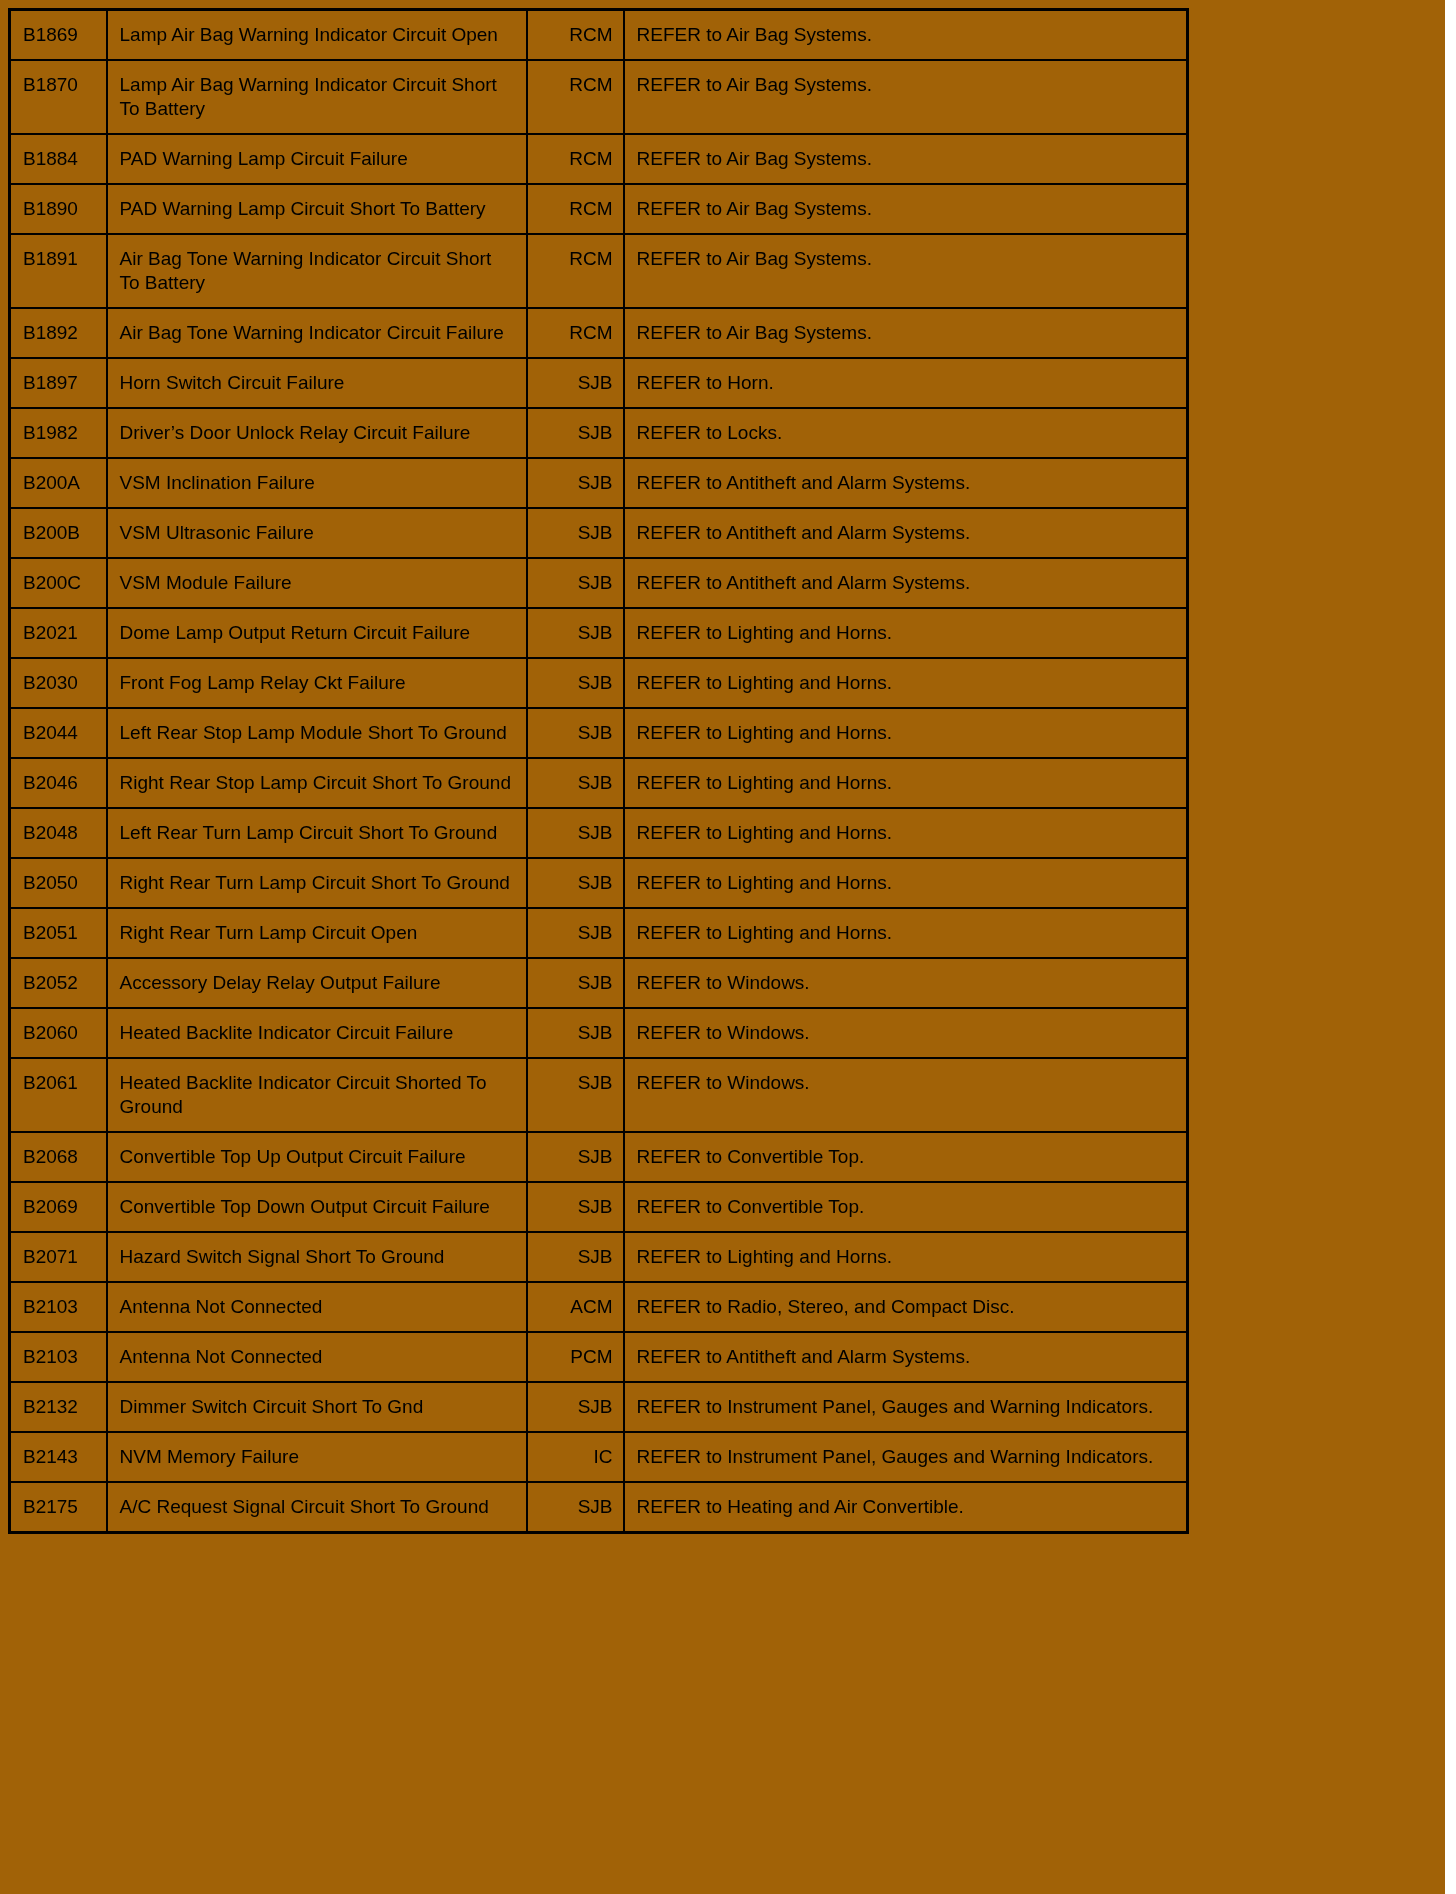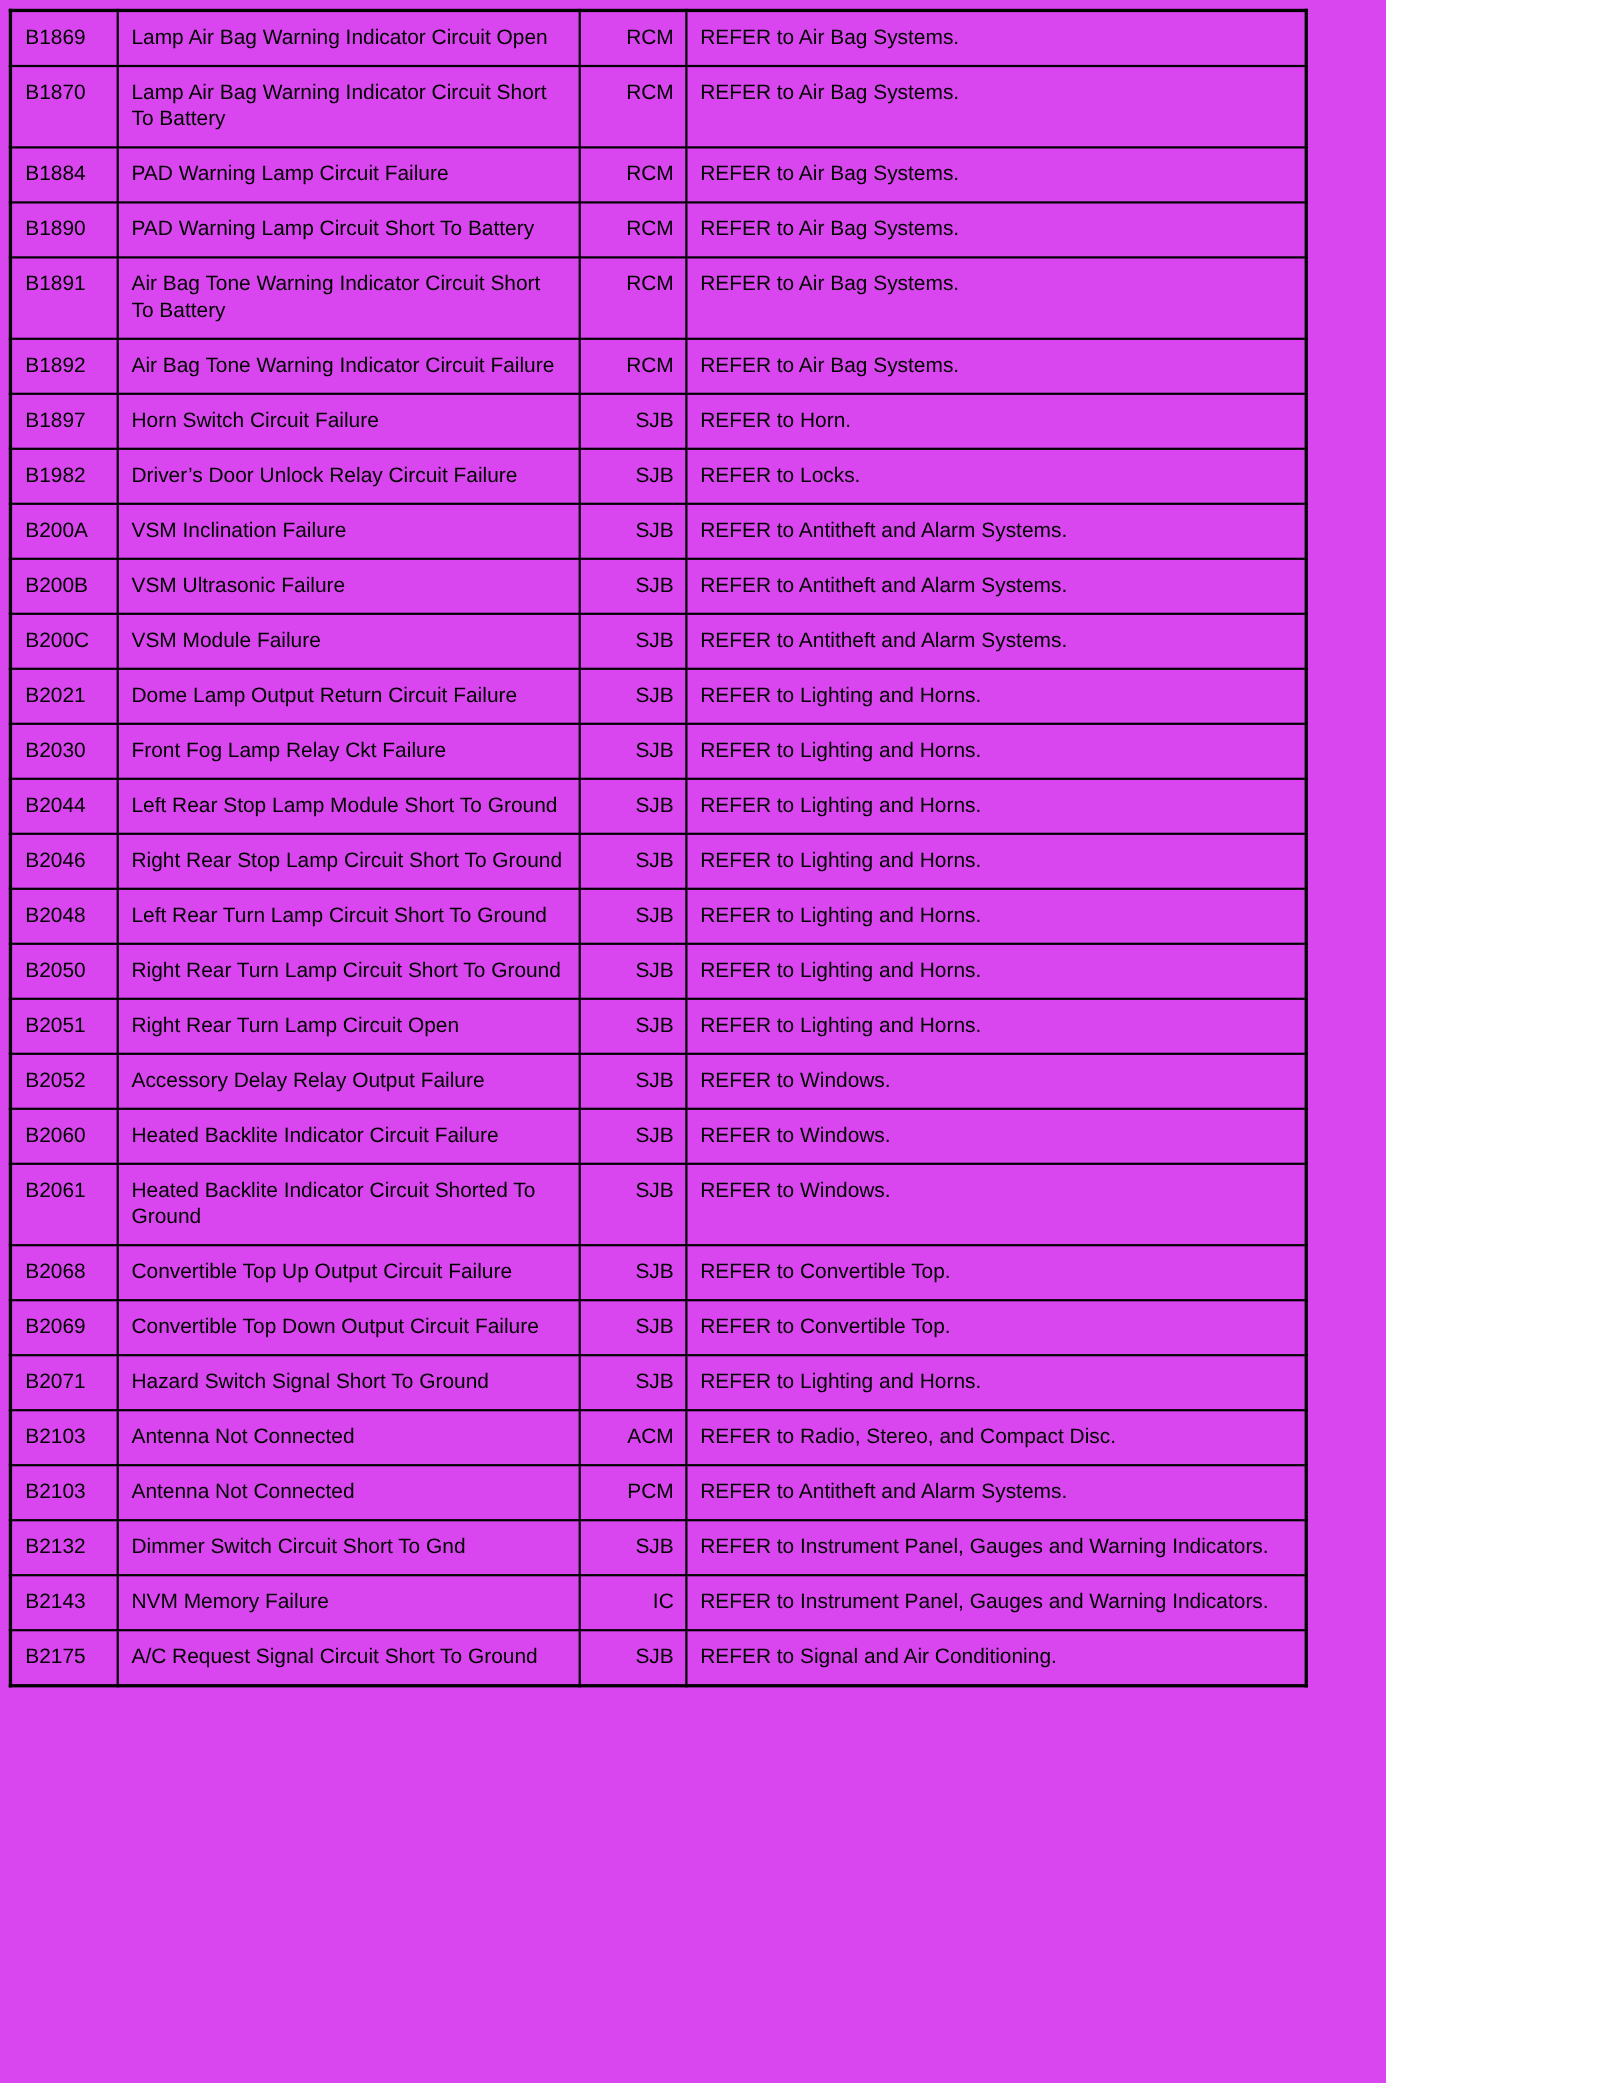--- a/index.html
+++ b/index.html
@@ -8,23 +8,23 @@
     padding: 0;
     background: #ffffff;
   }
   body {
     width: 1456px;
     font-family: "Liberation Sans", "DejaVu Sans", sans-serif;
     color: #000000;
     -webkit-font-smoothing: antialiased;
   }
   .page {
-    width: 1260px;
+    width: 1445px;
     min-height: 1894px;
-    background: #d946ef;
+    background: #a16207;
     padding: 8px 0 8px 8px;
   }
   table.dtc-table {
     border-collapse: collapse;
     table-layout: fixed;
     width: 1178px;
     border: 3px solid #000000;
   }
   table.dtc-table td {
     border: 2px solid #000000;
@@ -217,17 +217,17 @@
         <tr>
     <td class="col-code">B2143</td>
     <td class="col-desc">NVM Memory Failure</td>
     <td class="col-module">IC</td>
     <td class="col-action">REFER to Instrument Panel, Gauges and Warning Indicators.</td>
   </tr>
         <tr>
     <td class="col-code">B2175</td>
     <td class="col-desc">A/C Request Signal Circuit Short To Ground</td>
     <td class="col-module">SJB</td>
-    <td class="col-action">REFER to Signal and Air Conditioning.</td>
+    <td class="col-action">REFER to Heating and Air Convertible.</td>
   </tr>
       </tbody>
   </table>
 </div>
 
 </body></html>

